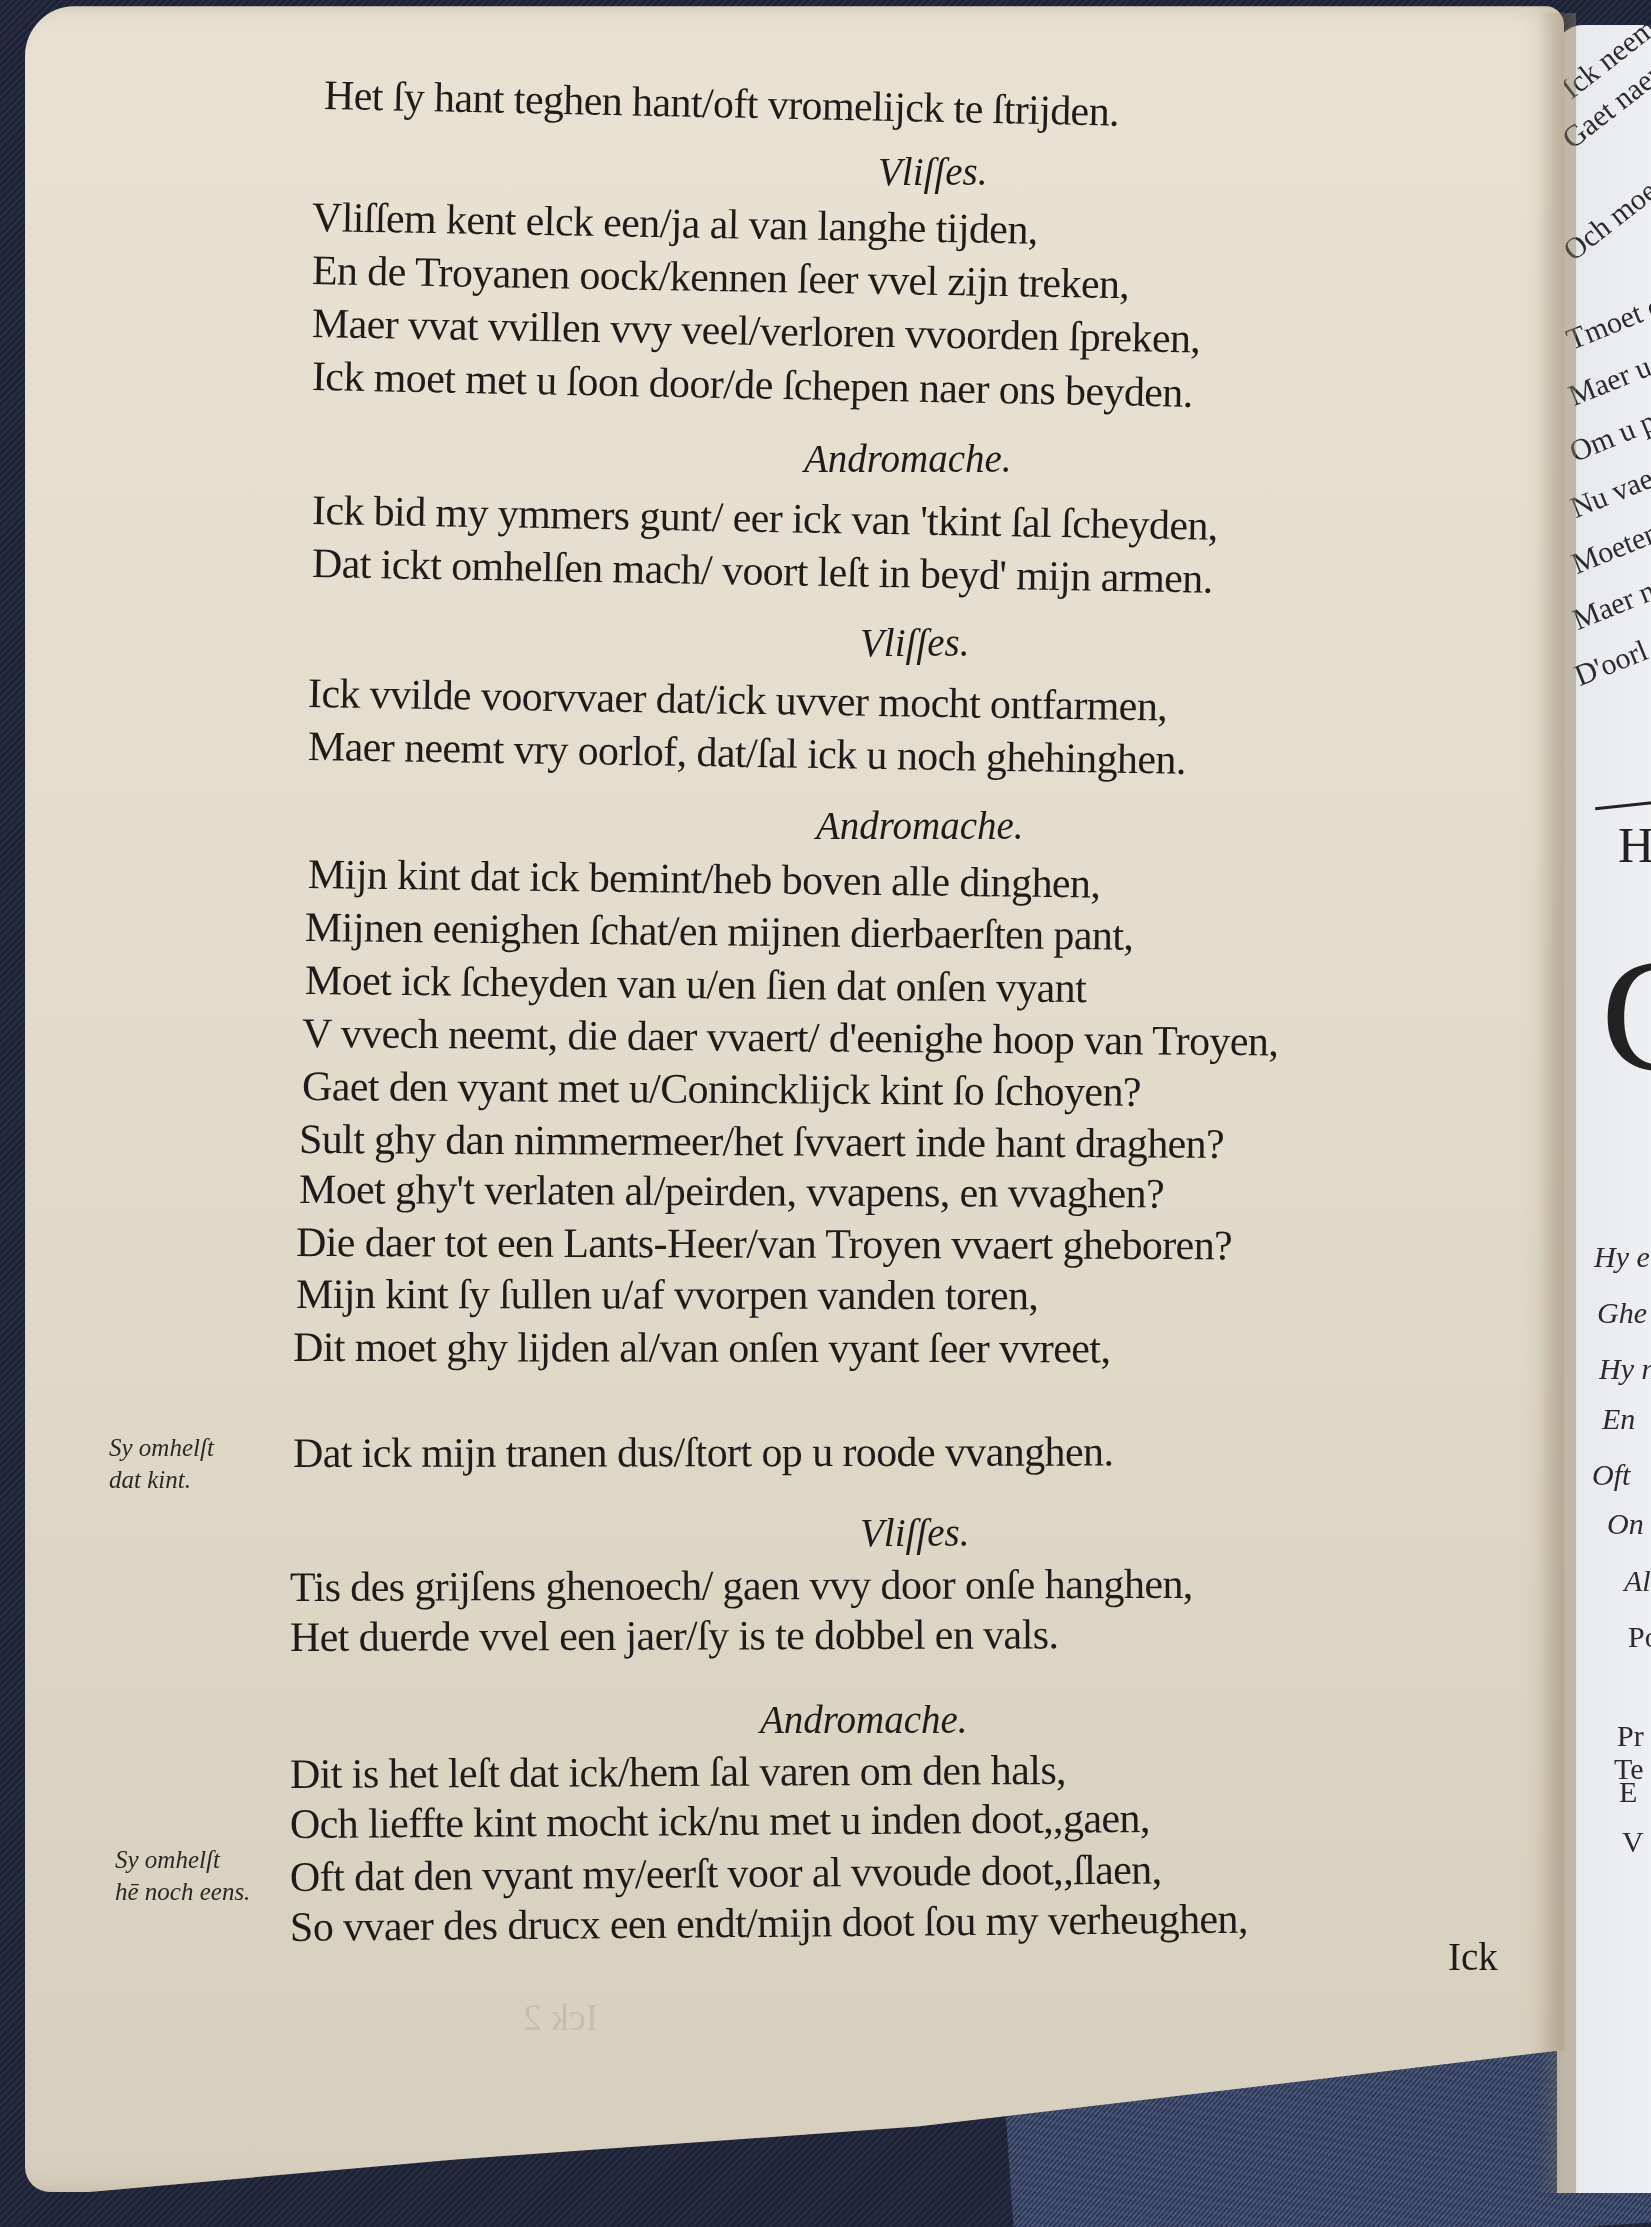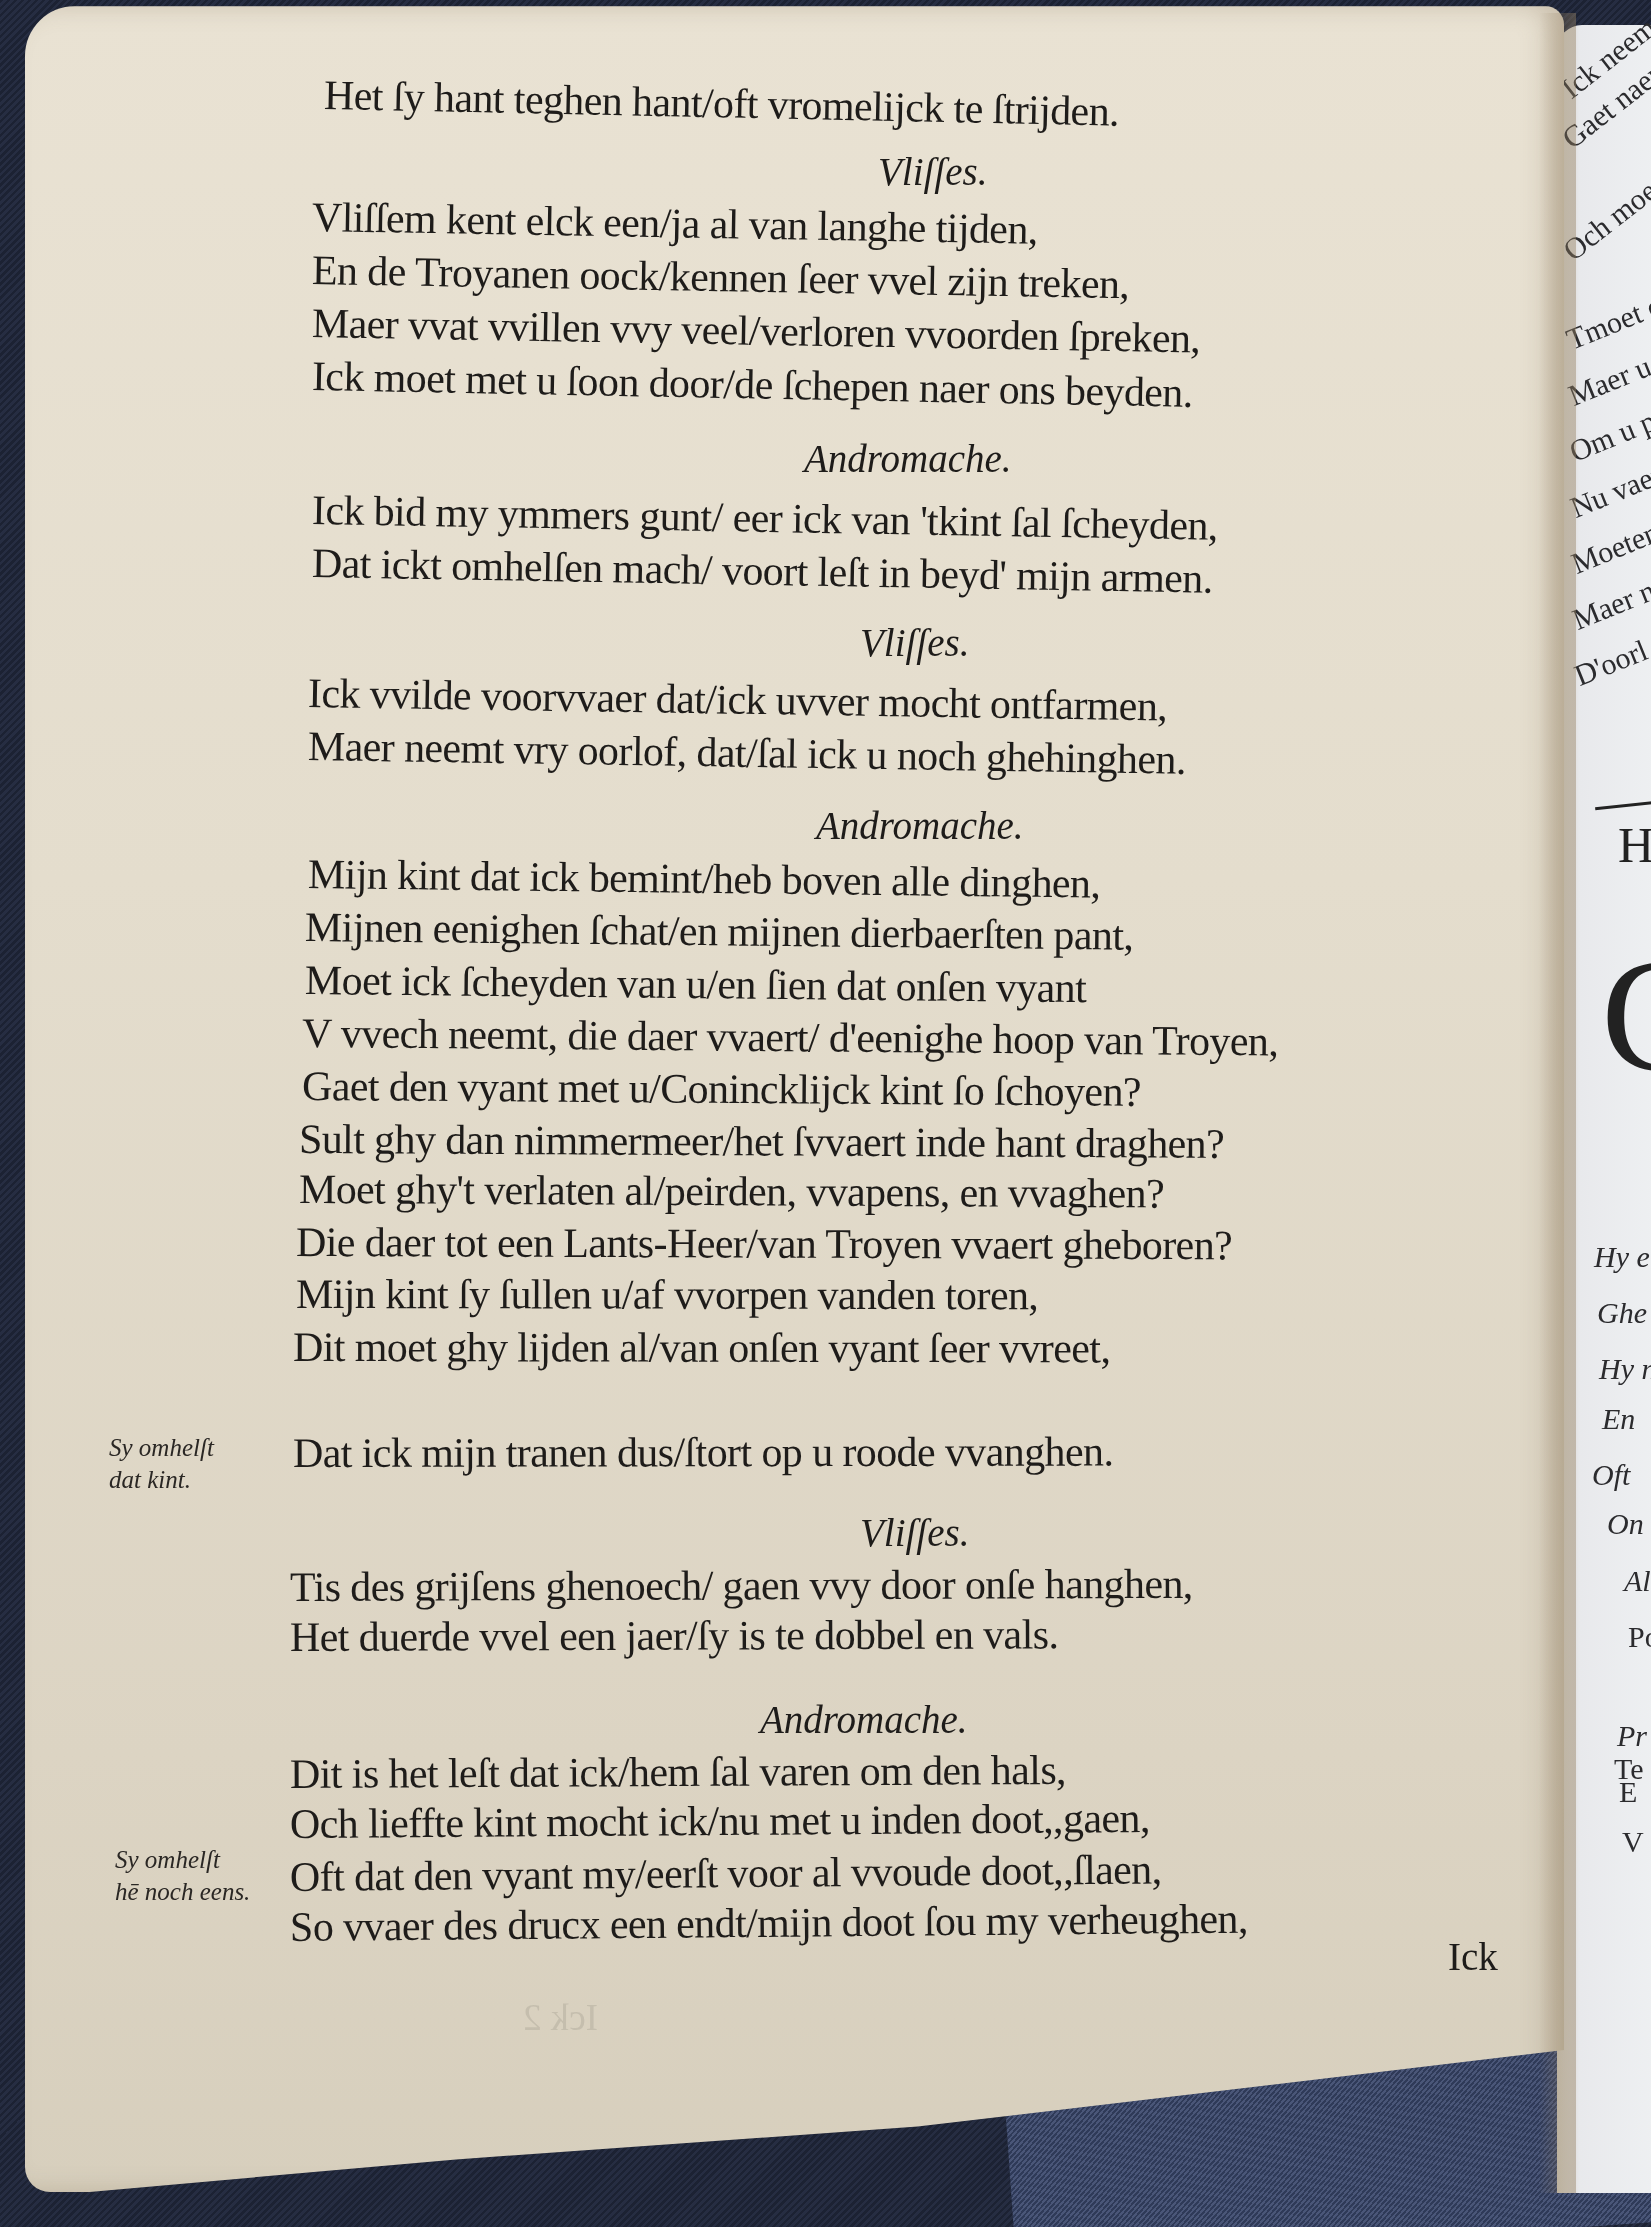--- a/index.html
+++ b/index.html
@@ -84,21 +84,21 @@
   <div id="rp-bottom">
       <div class="rp-line rp-italic" style="left: 37px; top: 1215px;">Hy e</div>
       <div class="rp-line rp-italic" style="left: 40px; top: 1271px;">Ghe</div>
       <div class="rp-line rp-italic" style="left: 42px; top: 1327px;">Hy n</div>
       <div class="rp-line rp-italic" style="left: 45px; top: 1377px;">En</div>
       <div class="rp-line rp-italic" style="left: 35px; top: 1433px;">Oft</div>
       <div class="rp-line rp-italic" style="left: 50px; top: 1482px;">On</div>
       <div class="rp-line rp-italic" style="left: 67px; top: 1539px;">Als</div>
       <div class="rp-line" style="left: 71px; top: 1595px;">Po</div>
       <div class="rp-line" style="left: 57px; top: 1727px;">Te</div>
-      <div class="rp-line" style="left: 60px; top: 1694px; font-style: italic;">Pr</div>
+      <div class="rp-line" style="left: 60px; top: 1694px;">Pr</div>
       <div class="rp-line" style="left: 62px; top: 1750px;">E</div>
       <div class="rp-line" style="left: 65px; top: 1800px;">V</div>
     </div>
 </div>
 <div class="rp-rule"></div>
 
 <div class="page-left">
   <div class="bleed" style="left:498px; top:1990px;">Ick 2</div>
   <div id="left-text" class="text-block">
       <div class="line" style="top: 65px; left: 299px; transform: rotate(1.2deg);">Het ſy hant teghen hant/oft vromelijck te ſtrijden.</div>

